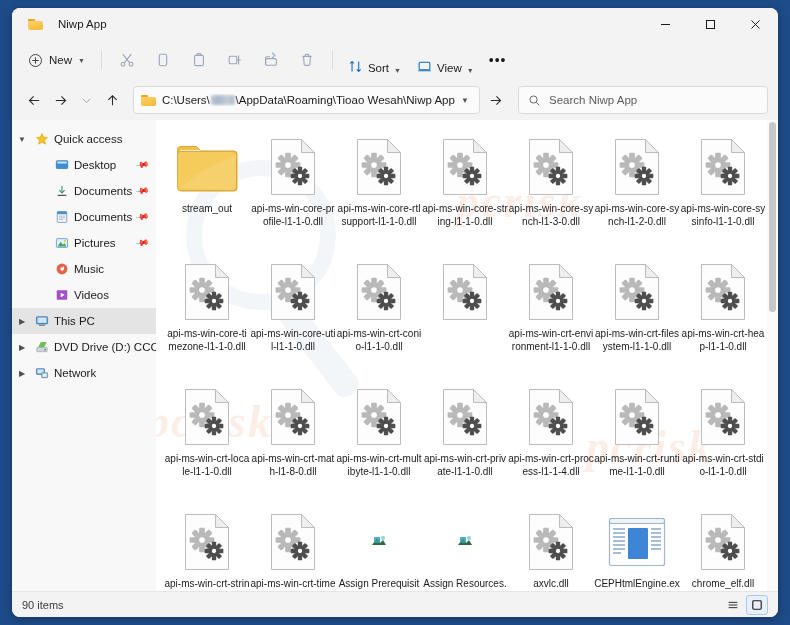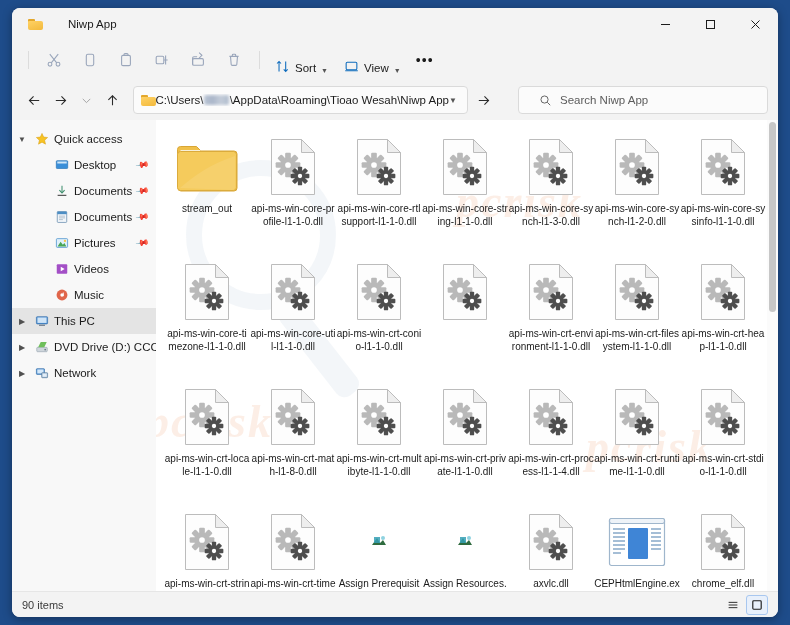--- a/index.html
+++ b/index.html
@@ -26,21 +26,21 @@
   }
 
   
   .titlebar {
     height: 32px; flex: 0 0 32px;
     display: flex; align-items: center;
     background: #f3f3f3;
     padding-left: 10px;
   }
   .tab-chip {
-    display: flex; align-items: center; gap: 25px;
+    display: flex; align-items: center; gap: 15px;
     height: 30px; padding: 0 12px 0 6px;
     font-size: 11.5px; color: #1b1b1b;
   }
   .folder-mini {
     width: 15px; height: 12px; position: relative; flex: 0 0 15px;
   }
   .folder-mini:before {
     content: ""; position: absolute; left: 0; top: 1px;
     width: 7px; height: 3px; background: #e3a72c; border-radius: 1px 1px 0 0;
   }
@@ -100,21 +100,21 @@
     display: flex; align-items: center; justify-content: center;
     border-radius: 4px; color: #2b2b2b;
   }
   .nav-btn.dim { color: #a0a0a0; }
   .addressbox {
     flex: 1 1 auto; height: 28px; margin-left: 6px;
     background: #fbfbfb;
     border: 1px solid #dadada;
     border-radius: 4px;
     display: flex; align-items: center;
-    padding: 0 4px 0 7px; 
+    padding: 0 4px 0 7px; gap: 6px;
     min-width: 0;
   }
   .addr-path {
     font-size: 11.5px; color: #1b1b1b;
     white-space: nowrap; overflow: hidden;
     display: flex; align-items: center;
   }
   .redacted {
     display: inline-block;
     width: 76px; height: 10px;
@@ -124,23 +124,23 @@
     border-radius: 2px;
     vertical-align: middle;
   }
   .addr-chev { margin-left: auto; font-size: 8px; color: #555; padding-right: 6px;}
   .go-btn {
     width: 28px; height: 28px; margin-left: 2px;
     display: flex; align-items: center; justify-content: center;
     color: #2b2b2b; border-radius: 4px;
   }
   .searchbox {
-    flex: 0 0 250px; height: 28px; margin-left: 20px;
+    flex: 0 0 250px; height: 28px; margin-left: 8px;
     background: #fbfbfb; border: 1px solid #dadada; border-radius: 4px;
-    display: flex; align-items: center; gap: 8px; padding: 0 20px;
+    display: flex; align-items: center; gap: 8px; padding: 0 9px;
   }
   .search-ph { font-size: 11.5px; color: #5c5c5c; }
 
   
   .bodyrow { flex: 1 1 auto; display: flex; min-height: 0; background: #fff; }
 
   
   .sidebar {
     flex: 0 0 144px; background: #f8f8f8;
     padding-top: 6px; overflow: hidden; position: relative;
@@ -263,20 +263,29 @@
       <div class="win-btn close">
         <svg width="11" height="11" viewBox="0 0 11 11">
             <line x1="1.5" y1="1.5" x2="9.5" y2="9.5" stroke="currentColor" stroke-width="1"></line>
             <line x1="9.5" y1="1.5" x2="1.5" y2="9.5" stroke="currentColor" stroke-width="1"></line>
           </svg>
       </div>
     </div>
   </div>
 
   <div class="commandbar">
+    <div class="cmd-new">
+      <svg width="15" height="15" viewBox="0 0 15 15">
+          <circle cx="7.5" cy="7.5" r="6" fill="none" stroke="#444" stroke-width="1"></circle>
+          <line x1="7.5" y1="4.3" x2="7.5" y2="10.7" stroke="#444" stroke-width="1"></line>
+          <line x1="4.3" y1="7.5" x2="10.7" y2="7.5" stroke="#444" stroke-width="1"></line>
+        </svg>
+      <span>New</span>
+      <span class="chev">▼</span>
+    </div>
     <div class="cmd-sep"></div>
 
     <div class="cmd-icon-btn">
       <svg width="16" height="16" viewBox="0 0 16 16" fill="none" stroke="currentColor" stroke-width="1.1">
         <circle cx="4" cy="12.2" r="1.9"></circle>
           <circle cx="12" cy="12.2" r="1.9"></circle>
         <line x1="5.3" y1="10.9" x2="12.2" y2="2.2"></line>
           <line x1="10.7" y1="10.9" x2="3.8" y2="2.2"></line>
       </svg>
     </div>
@@ -447,37 +456,37 @@
             </svg>
           </span>
           <span class="nav-label">Pictures</span>
           <span class="pin">📌</span>
         </div>
         <div class="nav-item">
           <span class="nav-arrow"></span>
           <span class="nav-indent"></span>
           <span class="nav-ico">
             <svg width="14" height="14" viewBox="0 0 16 16">
-              <rect x="2" y="2.6" width="12" height="10.8" rx="1" fill="#a34fc6"></rect>
-              <polygon points="6.6,5.5 11,8 6.6,10.5" fill="#fff"></polygon>
+              <circle cx="8" cy="8" r="6.2" fill="#e0654a"></circle>
+              <circle cx="8" cy="8" r="1.9" fill="#fff"></circle>
+              <path d="M9.5 5.2v4.1" stroke="#fff" stroke-width="1"></path>
             </svg>
           </span>
-          <span class="nav-label">Videos</span>
+          <span class="nav-label">Music</span>
         </div>
         <div class="nav-item">
           <span class="nav-arrow"></span>
           <span class="nav-indent"></span>
           <span class="nav-ico">
             <svg width="14" height="14" viewBox="0 0 16 16">
-              <circle cx="8" cy="8" r="6.2" fill="#e0654a"></circle>
-              <circle cx="8" cy="8" r="1.9" fill="#fff"></circle>
-              <path d="M9.5 5.2v4.1" stroke="#fff" stroke-width="1"></path>
+              <rect x="2" y="2.6" width="12" height="10.8" rx="1" fill="#a34fc6"></rect>
+              <polygon points="6.6,5.5 11,8 6.6,10.5" fill="#fff"></polygon>
             </svg>
           </span>
-          <span class="nav-label">Music</span>
+          <span class="nav-label">Videos</span>
         </div>
         <div class="nav-item selected">
           <span class="nav-arrow">▶</span>
           <span class="nav-ico">
             <svg width="14" height="14" viewBox="0 0 16 16">
               <rect x="1.6" y="3" width="12.8" height="8.4" rx="1" fill="#4f8fd0" stroke="#2f6ba8" stroke-width=".7"></rect>
               <rect x="2.8" y="4" width="10.4" height="6.2" fill="#cfe4f7"></rect>
               <rect x="4.6" y="12.2" width="6.8" height="1.4" fill="#6f7d8c"></rect>
             </svg>
           </span>

